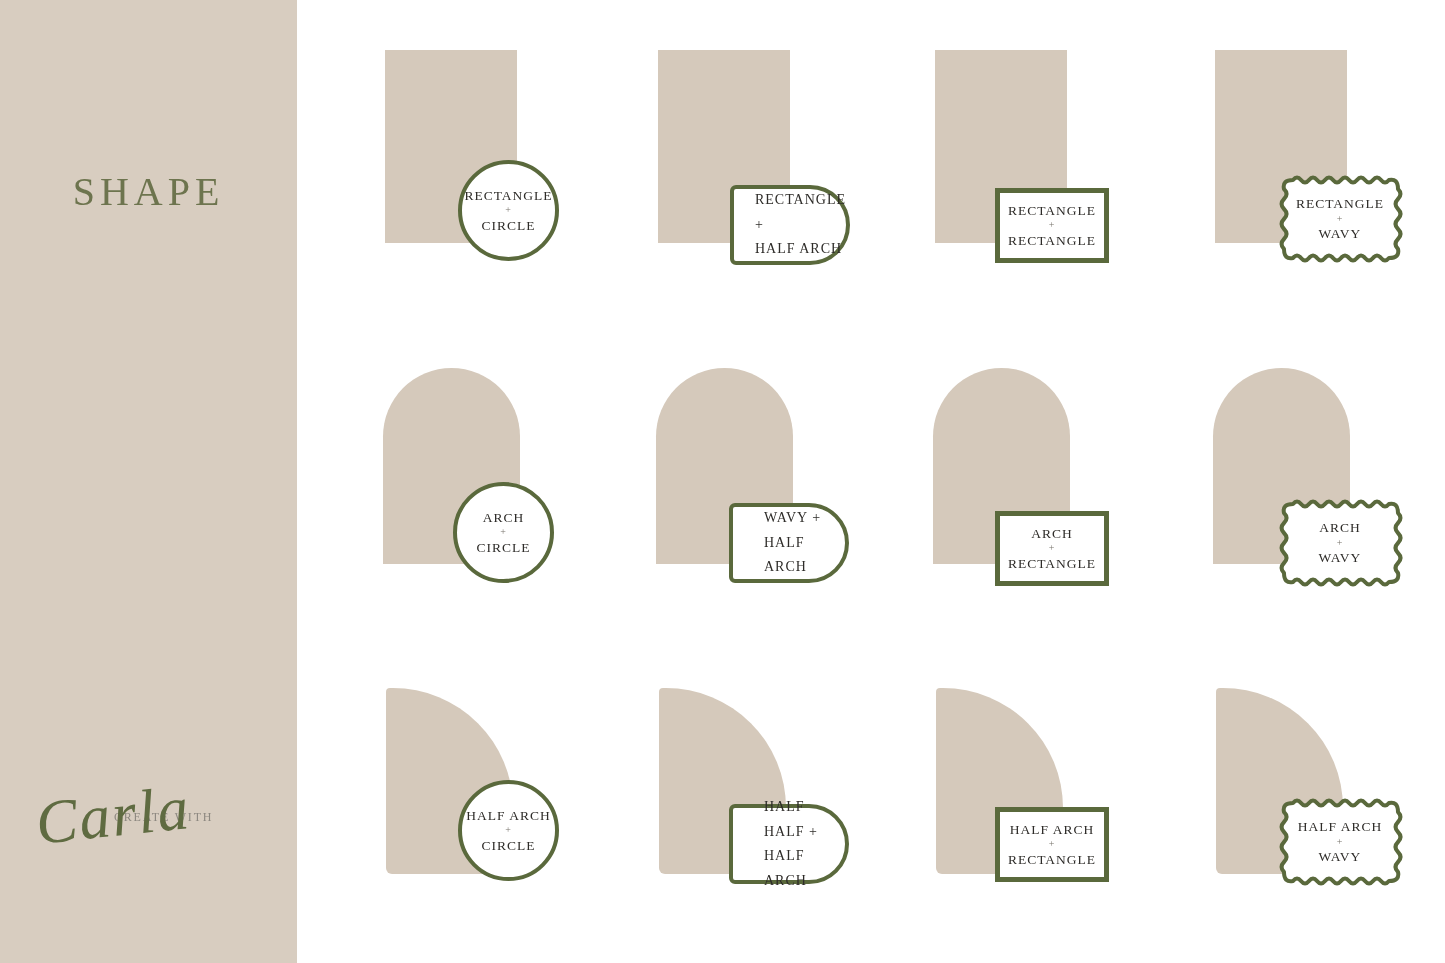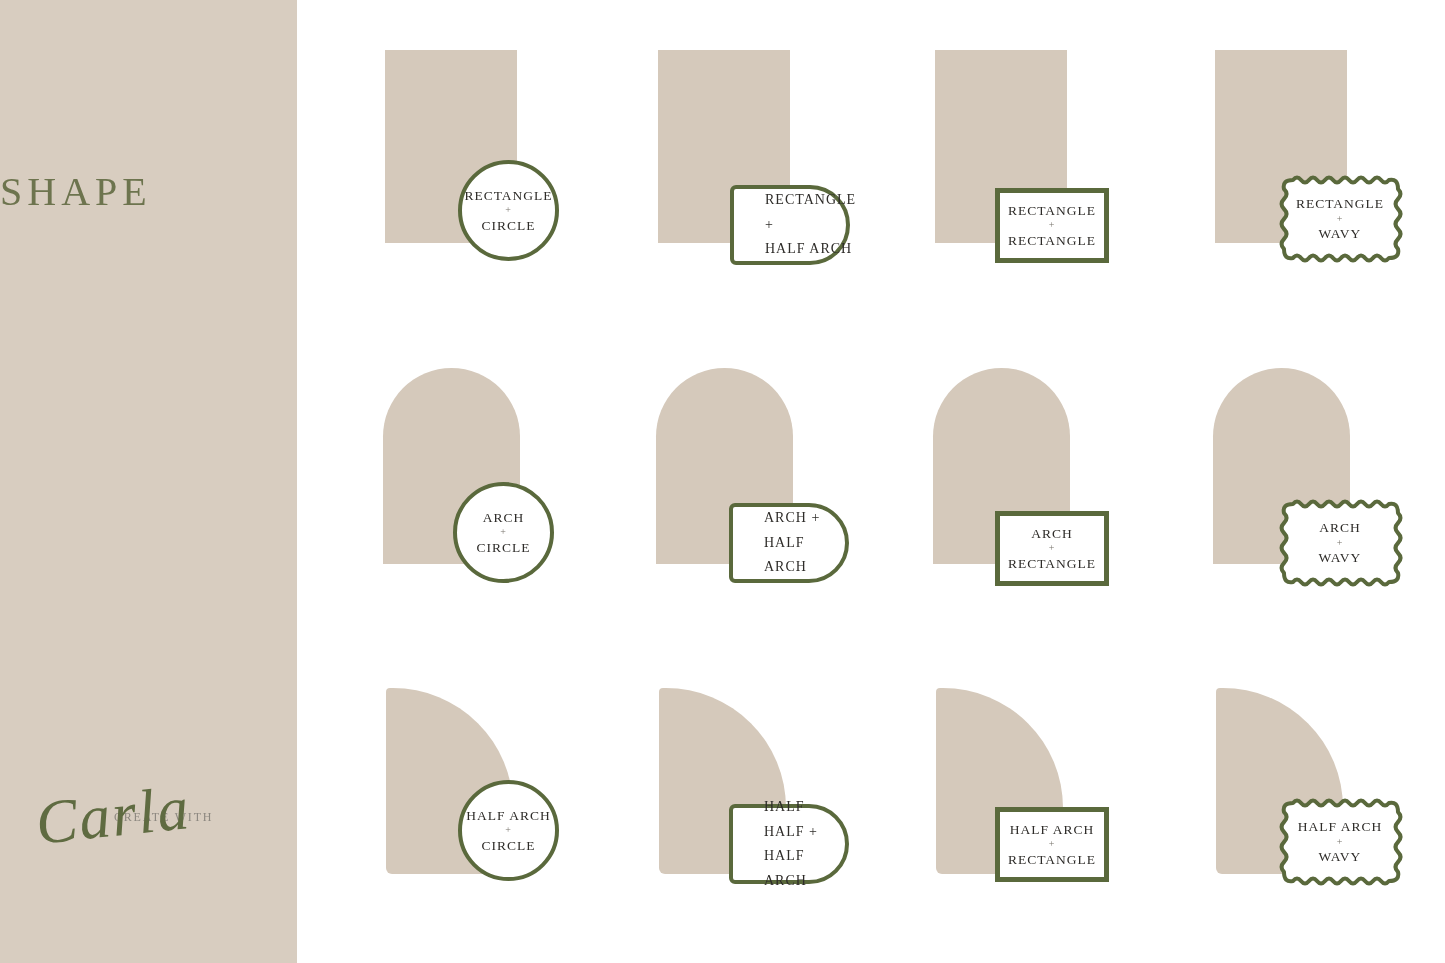--- a/index.html
+++ b/index.html
@@ -9,21 +9,21 @@
     font-family:"Liberation Serif", serif;
   }
 
   
   .sidebar {
     position:absolute; left:0; top:0; width:297px; height:963px;
     background:var(--beige-sidebar);
   }
   .sidebar-title {
     position:absolute; top:166px; left:0; width:100%;
-    text-align:left; color:var(--title-green);
+    text-align:center; color:var(--title-green);
     font-size:40px; letter-spacing:5px; line-height:1.32;
     font-family:"Liberation Serif", serif; font-weight:400;
   }
   .logo { position:absolute; left:0; top:778px; width:297px; height:140px; }
   .logo-small {
     position:absolute; left:114px; top:32px;
     font-family:Liberation Serif, serif;
     font-size:12px; letter-spacing:1.8px; color:#8d8880;
   }
   .logo-script {
@@ -48,21 +48,21 @@
     color:var(--label-ink);
   }
   .badge-circle {
     width:101px; height:101px; border-radius:50%;
     border:4px solid var(--accent-green);
   }
   .badge-halfarch {
     width:120px; height:80px;
     border:4px solid var(--accent-green);
     border-radius:6px 40px 40px 6px;
-    justify-content:flex-start; padding-left:31px;
+    justify-content:flex-end; padding-left:31px;
   }
   .badge-rect {
     width:114px; height:75px;
     border:5px solid var(--accent-green);
   }
   .badge-wavy { width:126px; height:88px; background:transparent; color:var(--accent-green); }
   .badge-wavy svg { position:absolute; inset:0; width:100%; height:100%; }
 
   .lines {
     position:relative; text-align:center;
@@ -145,21 +145,21 @@
         <div class="plus">+</div>
         <div>CIRCLE</div>
       </div>
     </div>
   </div>
 
   <div class="tile" style="left:656px; top:368px">
     <div class="shape shape-arch"></div>
     <div class="badge badge-halfarch" style="left:73px; top:135px">
       <div class="lines-left">
-        <div>ARCH +</div>
+        <div>WAVY +</div>
         <div>HALF ARCH</div>
       </div>
     </div>
   </div>
 
   <div class="tile" style="left:933px; top:368px">
     <div class="shape shape-arch"></div>
     <div class="badge badge-rect" style="left:62px; top:143px">
       <div class="lines">
         <div>ARCH</div>

